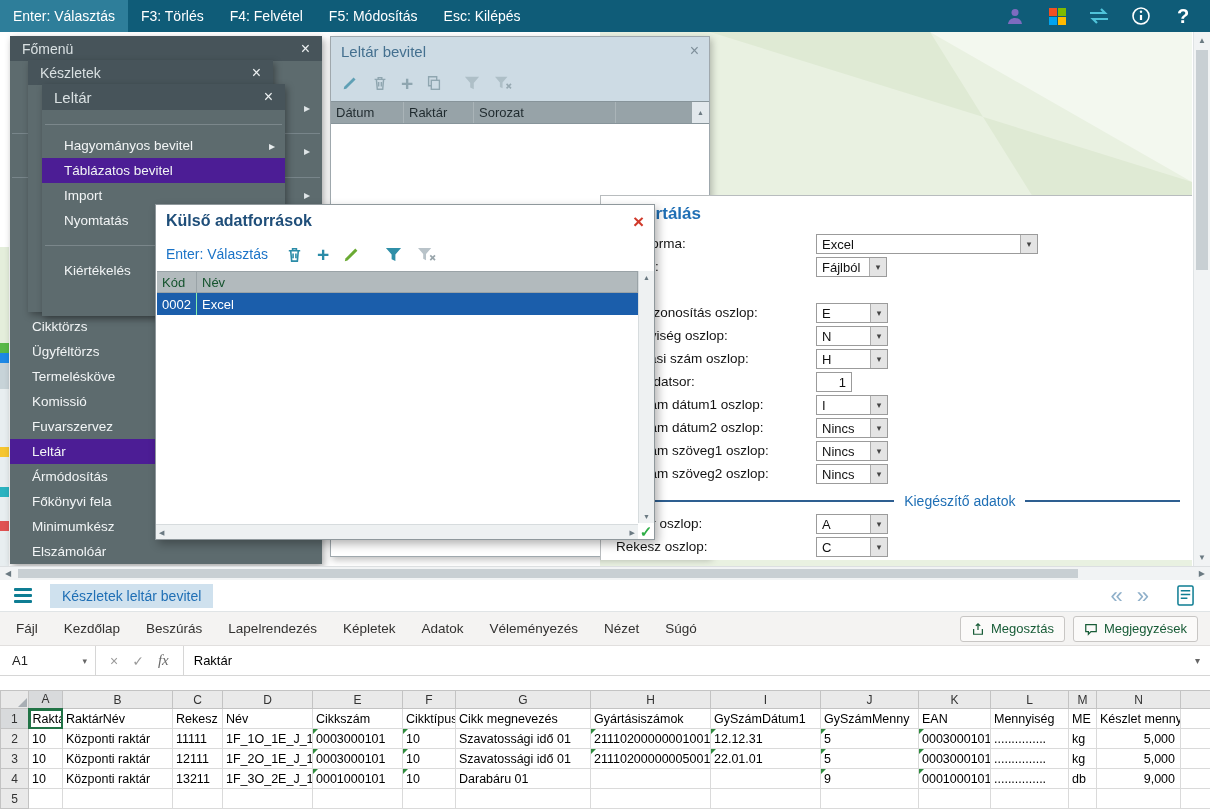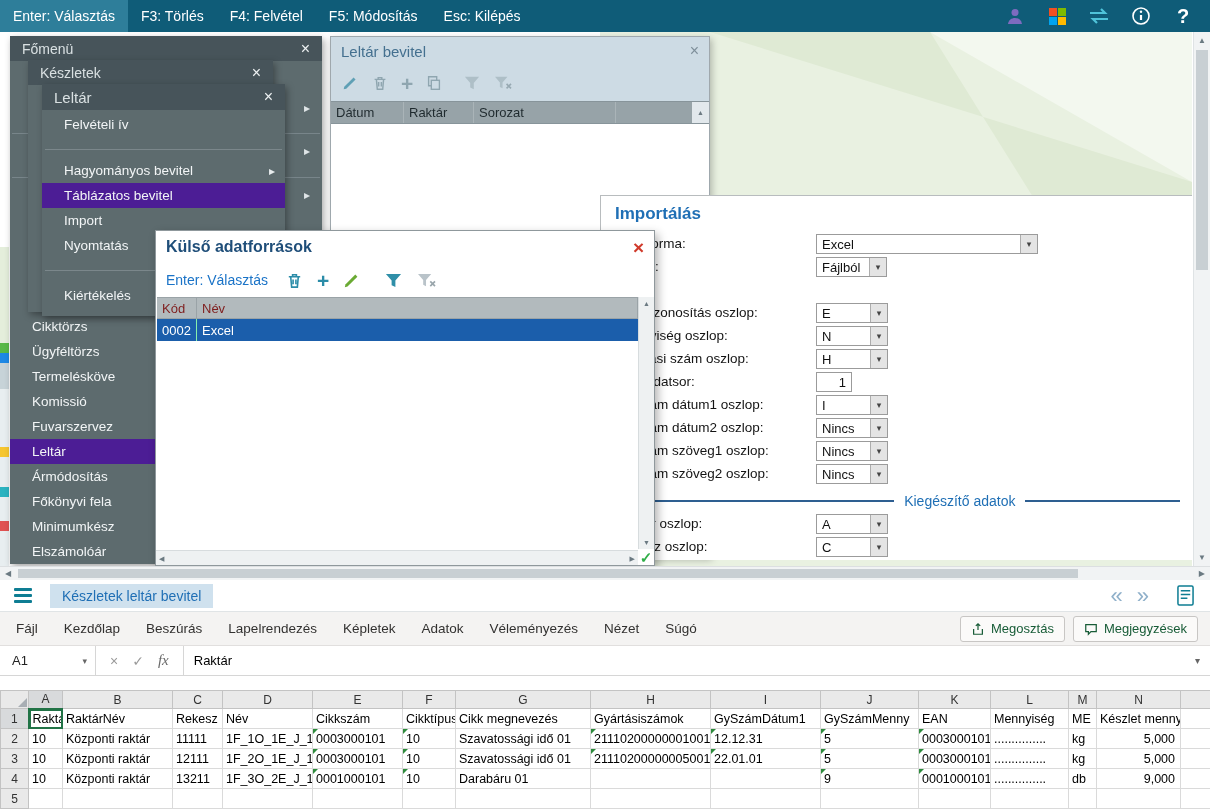--- a/index.html
+++ b/index.html
@@ -44,27 +44,27 @@
   .ctrl{position:absolute;left:215px;top:0;height:20px;border:1px solid #9b9b9b;background:#fff;display:flex;align-items:center;box-sizing:border-box;}
   .ctrl .dd-val{padding-left:5px;font-size:13px;color:#111;white-space:nowrap;overflow:hidden;flex:1;}
   .ctrl .dd-btn{width:16px;align-self:stretch;background:#e4e4e4;border-left:1px solid #adadad;display:flex;align-items:center;justify-content:center;font-size:9px;color:#444;}
   .w-xl{width:222px;} .w-md{width:71px;} .w-sm{width:72px;} .w-file{width:377px;} .w-num{width:36px;}
   .ctrl.num .dd-val{text-align:right;padding-right:5px;}
   .ksep{position:absolute;left:15px;right:12px;top:297px;display:flex;align-items:center;gap:10px;}
   .ksep .kline{height:2px;background:#2e5f91;}
   .ksep .k1{flex:1.8;} .ksep .k2{flex:1;}
   .ksep .ktext{color:#1f6fb5;font-size:14px;white-space:nowrap;}
   
-  .kulso{position:absolute;left:155px;top:198px;width:500px;height:336px;background:#fff;border:1px solid #8f989c;box-shadow:3px 4px 9px rgba(0,0,0,.3);box-sizing:border-box;}
+  .kulso{position:absolute;left:155px;top:172px;width:500px;height:336px;background:#fff;border:1px solid #8f989c;box-shadow:3px 4px 9px rgba(0,0,0,.3);box-sizing:border-box;}
   .kulso .ktitle{height:32px;display:flex;align-items:center;padding:0 10px;color:#1f4e79;font-size:16px;font-weight:600;}
   .kulso .ktitle .close-x{color:#d03a2b;font-weight:bold;font-size:19px;}
   .kulso .ktools{height:34px;display:flex;align-items:center;gap:13px;padding-left:10px;}
   .kulso .ktools .klabel{color:#1a73c7;font-size:14px;margin-right:4px;white-space:nowrap;}
   .kulso .khead{position:absolute;left:1px;right:16px;top:66px;height:22px;background:#b2babd;display:flex;border-top:1px solid #9aa3a7;border-bottom:1px solid #9aa3a7;box-sizing:border-box;}
-  .kulso .khead .hcell{display:flex;align-items:center;padding-left:5px;font-size:13px;color:#7f1d1d;border-right:1px solid #9aa3a7;box-sizing:border-box;}
+  .kulso .khead .hcell{display:flex;align-items:center;padding-left:5px;font-size:13px;color:#14532d;border-right:1px solid #9aa3a7;box-sizing:border-box;}
   .kulso .krow{position:absolute;left:1px;right:16px;top:88px;height:22px;background:#1b5eab;display:flex;color:#fff;font-size:13px;}
   .kulso .krow .rcell{display:flex;align-items:center;padding-left:5px;box-sizing:border-box;}
   .kvscroll{position:absolute;right:0;top:66px;bottom:16px;width:15px;background:#eef1f2;border-left:1px solid #d7dcde;display:flex;flex-direction:column;justify-content:space-between;align-items:center;}
   .khscroll{position:absolute;left:0;right:16px;bottom:0;height:15px;background:#eef1f2;border-top:1px solid #d7dcde;display:flex;justify-content:space-between;align-items:center;padding:0 3px;box-sizing:border-box;}
   .sbarrow{font-size:7px;color:#6b7a82;line-height:1;}
   .kcheck{position:absolute;right:0;bottom:0;width:16px;height:15px;display:flex;align-items:center;justify-content:center;color:#2fae47;font-size:15px;font-weight:bold;}
   
   .vscroll{position:absolute;left:1193px;top:0;width:17px;height:534px;background:#f1f3f4;border-left:1px solid #dfe3e5;box-sizing:border-box;}
   .vscroll .thumb{position:absolute;left:2px;right:2px;top:18px;height:220px;background:#c8cfd3;}
   .vscroll .sa{position:absolute;left:0;width:100%;text-align:center;color:#6b7a82;font-size:8px;}
@@ -224,23 +224,20 @@
         <span class="close-x">×</span>
       </div>
     </div>
 
     <div class="win-dark" style="left:42px;top:52px;width:243px;height:232px;z-index:3;">
       <div class="tbar" style="height:26px;font-size:15px;">
         <span>Leltár</span>
         <span class="close-x">×</span>
       </div>
       <div style="padding-top:2px;">
-        <div class="mi">
-            <span>Felvételi ív</span>
-          </div>
         <div class="vsp"></div>
         <div class="sep"></div>
         <div style="height:8px;"></div>
         <div class="mi">
           <span>Hagyományos bevitel</span>
           <span class="sub">▸</span>
         </div>
         <div class="mi active">
             <span>Táblázatos bevitel</span>
           </div>

